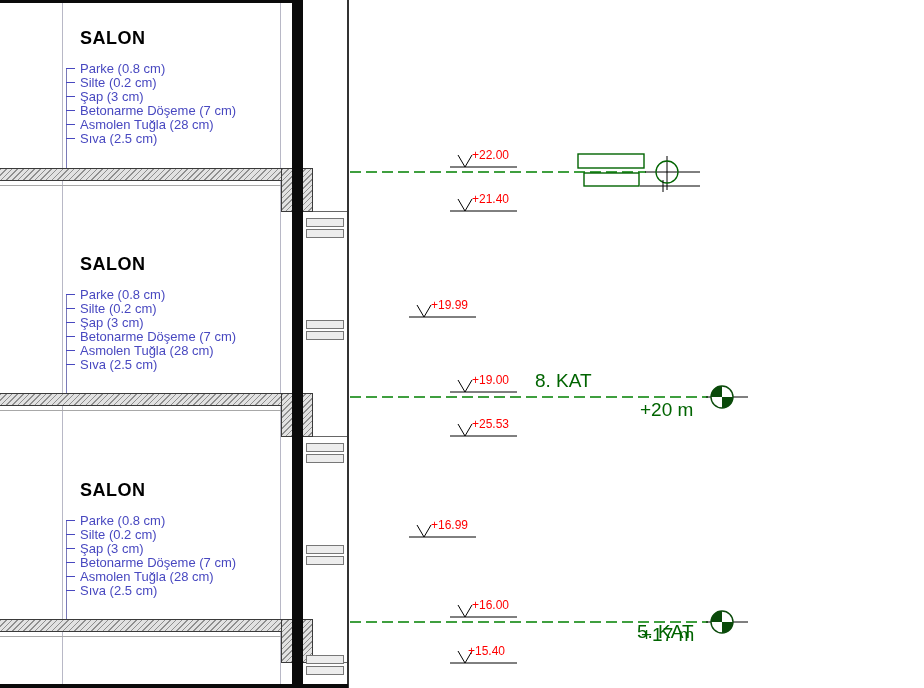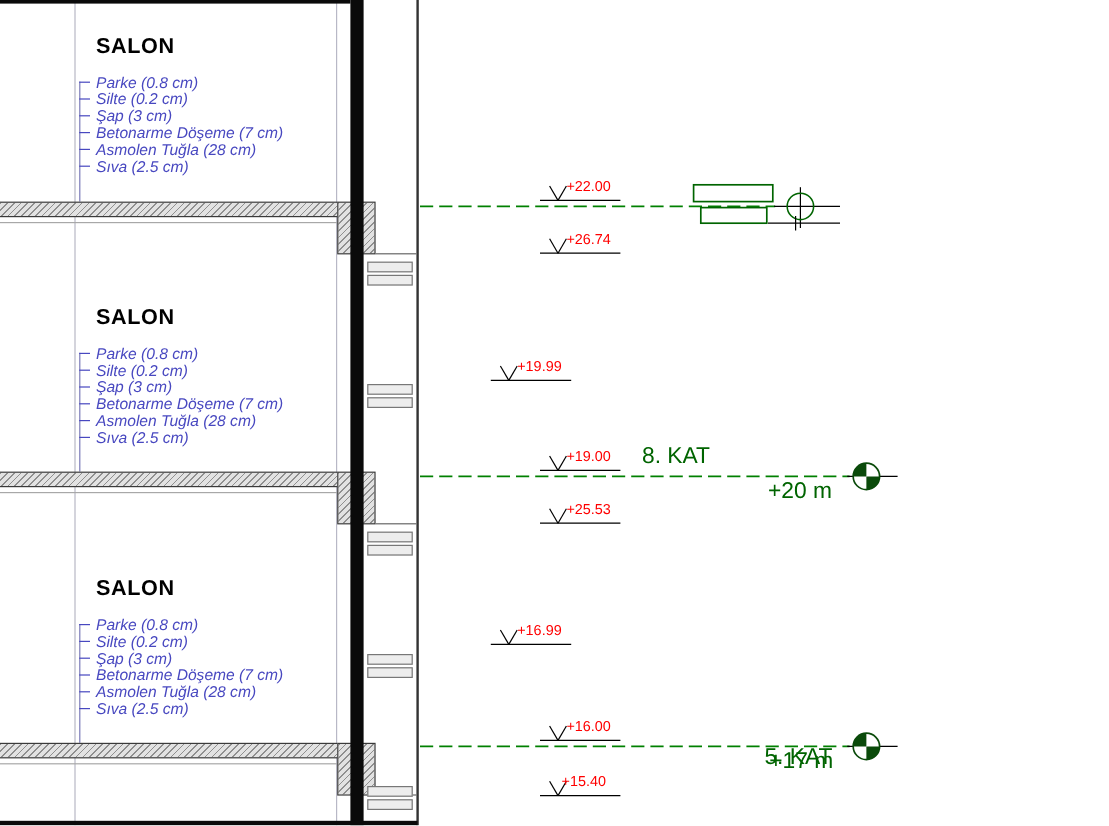--- a/index.html
+++ b/index.html
@@ -20,21 +20,21 @@
     position:absolute; left:281px; width:32px; height:44px;
     background:repeating-linear-gradient(135deg,#8f8f8f 0 1px,#e2e2e2 1px 4px);
     border:1px solid #3a3a3a;
   }
   .wall { position:absolute; left:292px; top:0; width:11px; height:688px; background:#0a0a0a; }
   .facade-line { position:absolute; left:347px; top:0; width:2px; height:688px; background:#333; }
   .hline { position:absolute; height:1px; background:#666; }
   .blackbar { position:absolute; background:#0a0a0a; }
   .frame { position:absolute; left:306px; width:38px; height:9px; background:#ededed; border:1px solid #777; }
   .room-title { position:absolute; font-size:18px; font-weight:bold; color:#000000; letter-spacing:0.5px; }
-  .layer-list { position:absolute; left:66px;font-style:italic; }
+  .layer-list { position:absolute; left:66px; }
   .layer-item { display:flex; align-items:center; height:14px; font-size:13px; color:#4848C0; white-space:nowrap; }
   .tick { width:9px; height:1px; background:#4848C0; margin-right:5px; flex:none; }
   .marker-text { position:absolute; font-size:12px; color:#FF0000; white-space:nowrap; }
   .level-text { position:absolute; font-size:19px; color:#006400; white-space:nowrap; }
   svg.overlay { position:absolute; left:0; top:0; }
   .dash { stroke:#008000; stroke-width:1.4; stroke-dasharray:11 5; fill:none; }
   .greenbox { fill:none; stroke:#006400; stroke-width:1.4; }
   .thin { stroke:#000; stroke-width:1; }
 </style>
 </head>
@@ -215,21 +215,21 @@
       <use href="#datum" x="409" y="317"></use>
       <use href="#datum" x="450" y="392"></use>
       <use href="#datum" x="450" y="436"></use>
       <use href="#datum" x="409" y="537"></use>
       <use href="#datum" x="450" y="617"></use>
       <use href="#datum" x="450" y="663"></use>
     </g>
   </svg>
 
   <div class="marker-text" style="left:472px; top:148px">+22.00</div>
-  <div class="marker-text" style="left:472px; top:192px">+26.74</div>
+  <div class="marker-text" style="left:472px; top:192px">+21.40</div>
   <div class="marker-text" style="left:431px; top:298px">+19.99</div>
   <div class="marker-text" style="left:472px; top:373px">+19.00</div>
   <div class="marker-text" style="left:472px; top:417px">+25.53</div>
   <div class="marker-text" style="left:431px; top:518px">+16.99</div>
   <div class="marker-text" style="left:472px; top:598px">+16.00</div>
   <div class="marker-text" style="left:468px; top:644px">+15.40</div>
 
   <div class="level-text" style="left:535px; top:370px">8. KAT</div>
   <div class="level-text" style="left:640px; top:399px">+20 m</div>
   <div class="level-text" style="left:637px; top:621px">5. KAT</div>

